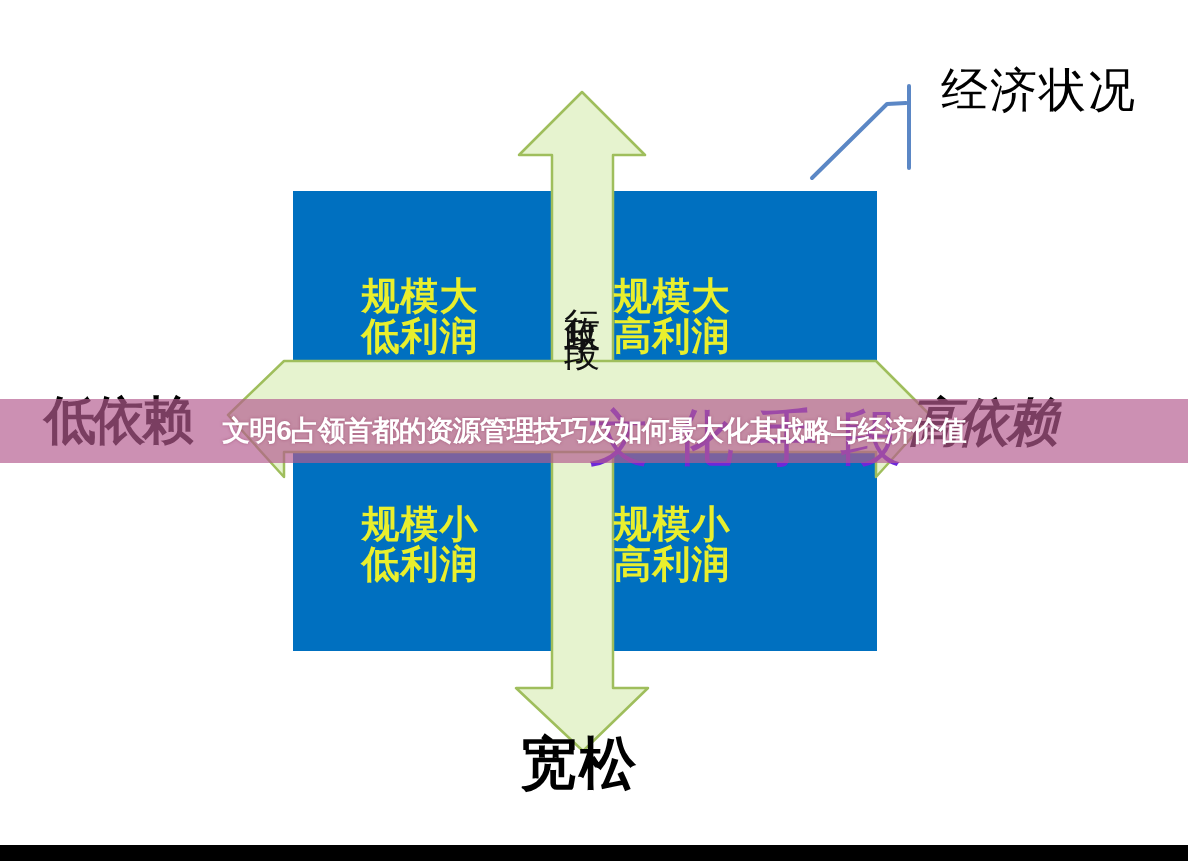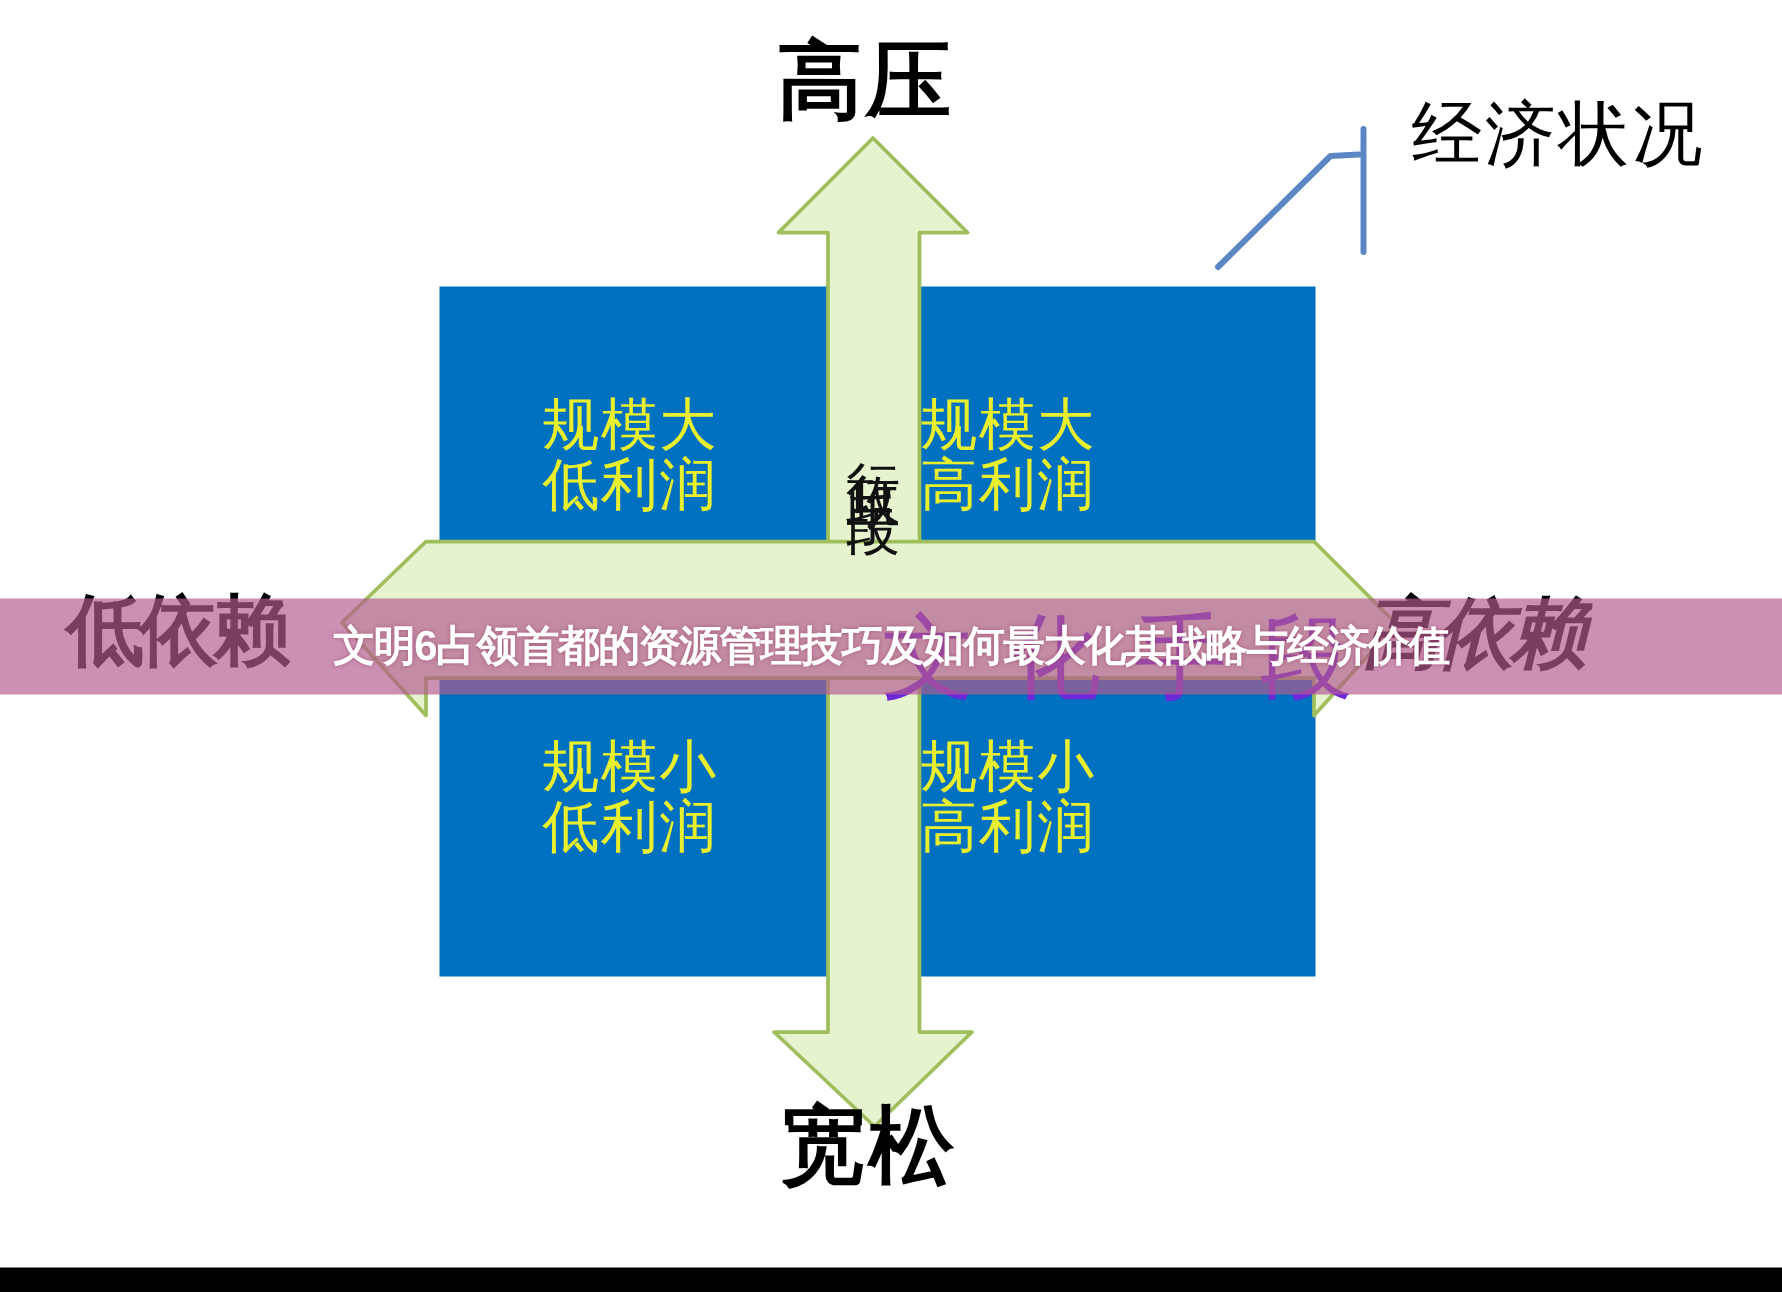--- a/index.html
+++ b/index.html
@@ -21,22 +21,22 @@
     font-size:36px;letter-spacing:9px;color:#111;line-height:44px;text-align:center;
   }
   
   .h-axis-label{
     left:588px;top:396px;width:320px;height:52px;
     font-family:"Liberation Serif","DejaVu Serif",serif;
     font-size:62px;letter-spacing:22px;color:#6d28d9;white-space:nowrap;
   }
   
   .quad{
-    width:240px;color:var(--quad-yellow);font-weight:normal;font-size:38px;
-    line-height:40px;text-align:center;letter-spacing:1px;
+    width:240px;color:var(--quad-yellow);font-weight:bold;font-size:38px;
+    line-height:40px;text-align:center;letter-spacing:1px;margin-top:12px;
   }
   .quad.tl{left:300px;top:264px;}
   .quad.tr{left:552px;top:264px;}
   .quad.bl{left:300px;top:492px;}
   .quad.br{left:552px;top:492px;}
   
   .pole{
     color:#000;font-weight:bold;font-size:57px;letter-spacing:2px;white-space:nowrap;
   }
   .pole.top{left:518px;top:16px;}
@@ -95,21 +95,20 @@
   </div>
   <div class="abs quad bl">
     <div>规模小</div>
     <div>低利润</div>
   </div>
   <div class="abs quad br">
     <div>规模小</div>
     <div>高利润</div>
   </div>
 
-  <div class="abs pole top">高压</div>
   <div class="abs pole bottom">宽松</div>
 
   <div class="abs side left">低依赖</div>
   <div class="abs side right">高依赖</div>
 
   <div class="abs banner">
     <span class="banner-text">文明6占领首都的资源管理技巧及如何最大化其战略与经济价值</span>
   </div>
 
   <svg class="abs callout-svg" viewBox="780 60 200 140" xmlns="http://www.w3.org/2000/svg">

